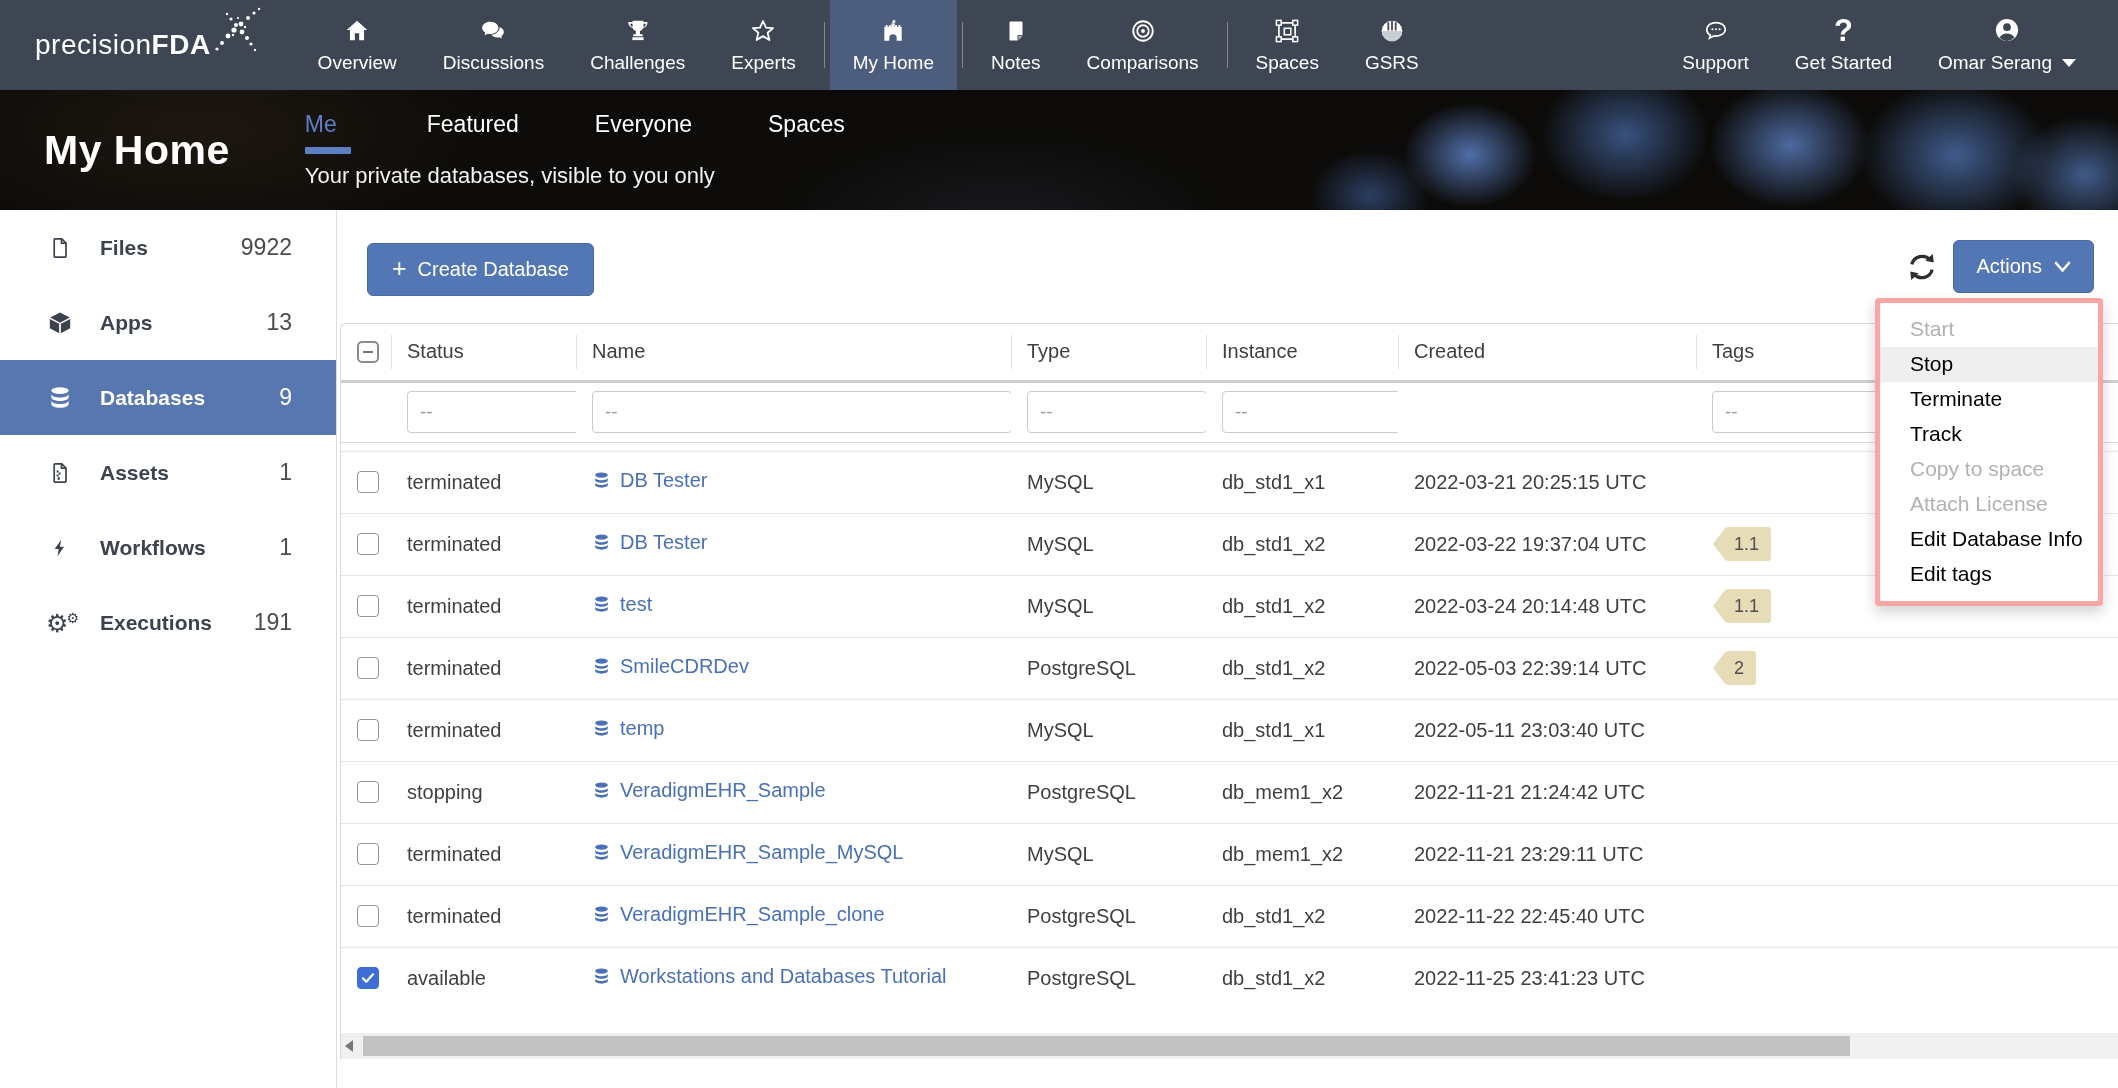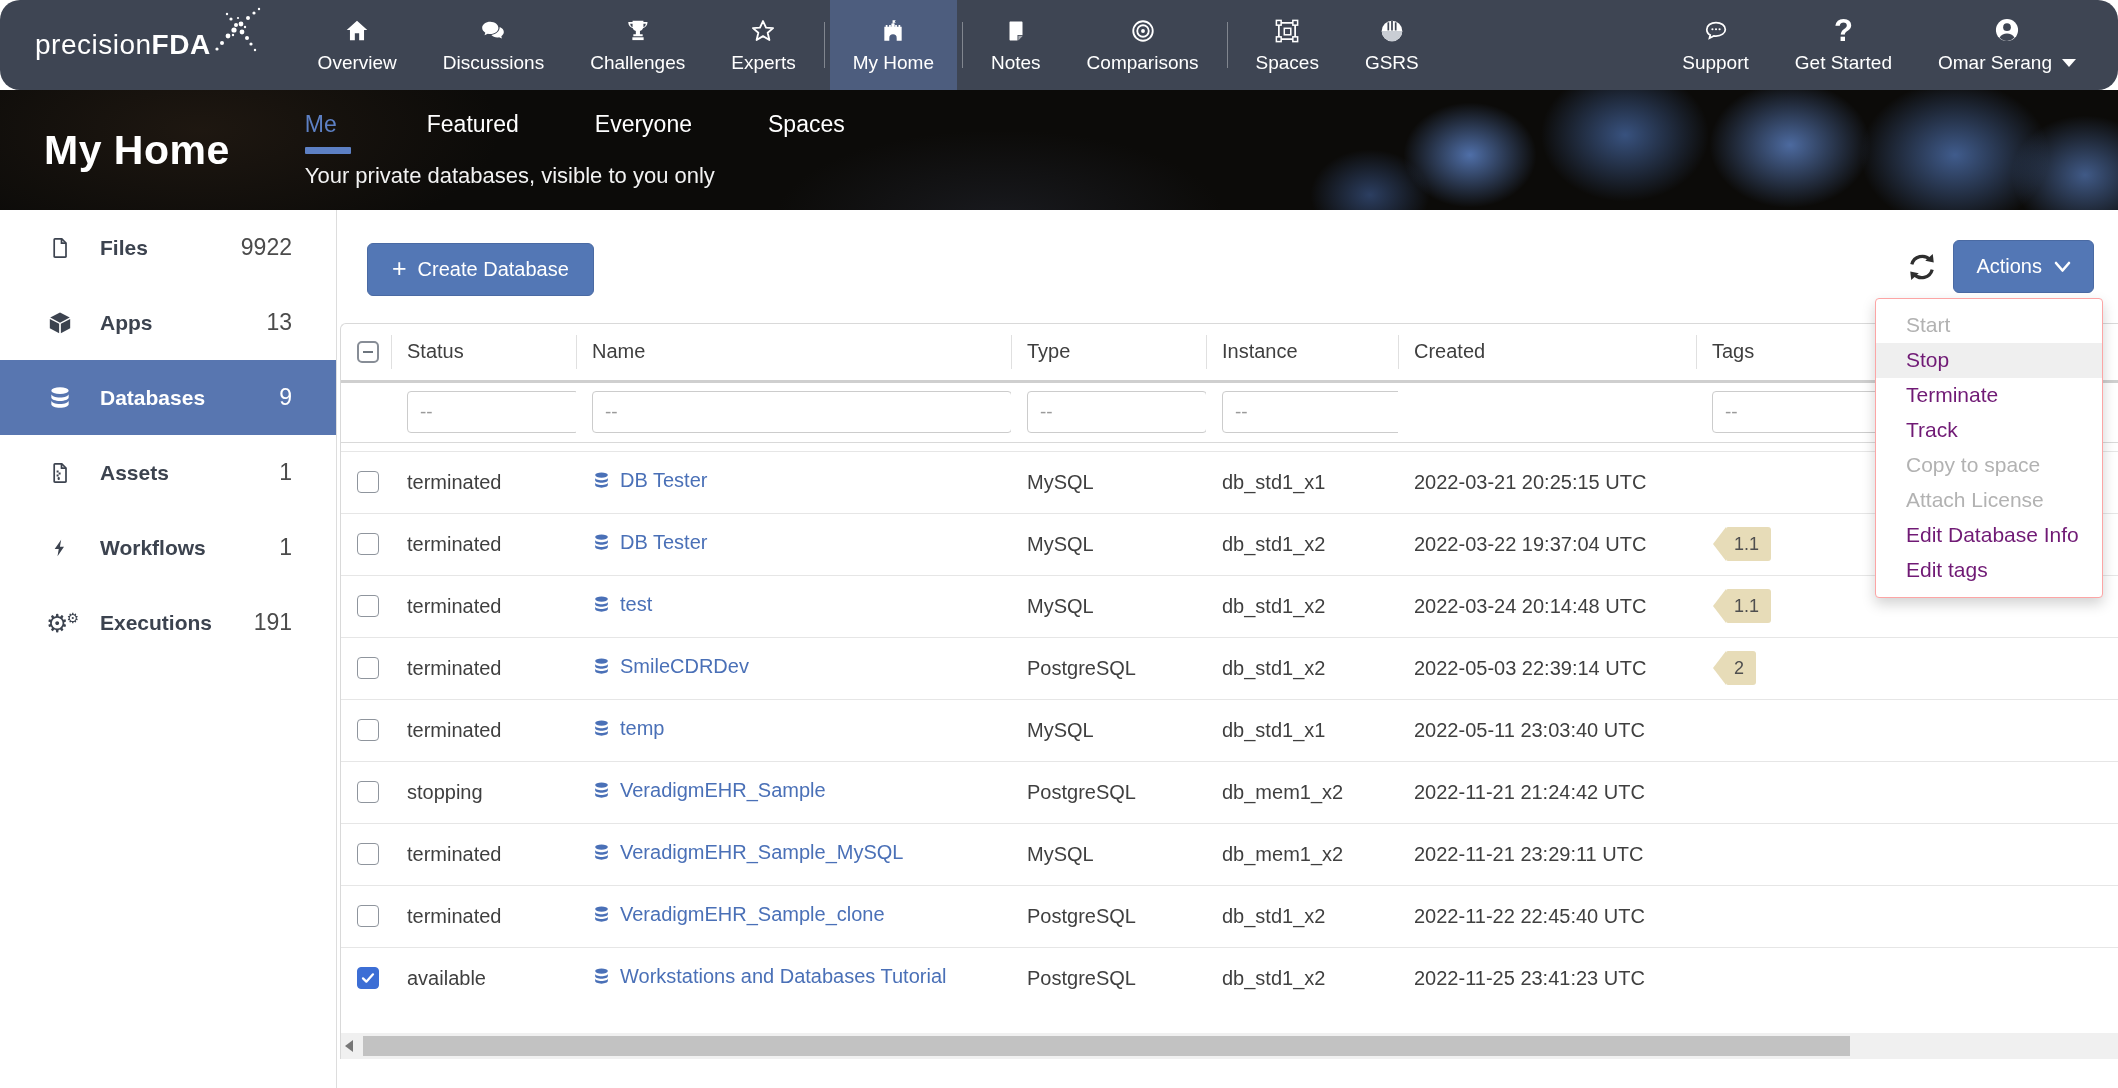--- a/index.html
+++ b/index.html
@@ -5,21 +5,21 @@
   * { margin:0; padding:0; box-sizing:border-box; }
   html,body { width:2118px; height:1088px; overflow:hidden; background:#fff;
               font-family:"Liberation Sans", sans-serif; }
   :root{
     --navbg:#3e4553; --navactive:#4d5d7e; --accent:#5377b5; --link:#4a70b7;
     --sideblue:#5876b0; --tabblue:#5d80c4; --tagbg:#e7dcb8; --chk:#3c6ed5;
   }
   svg { display:block; }
 
   
-  .nav { height:90px; background:var(--navbg); color:#fff; display:flex; align-items:stretch;border-radius:20px; }
+  .nav { height:90px; background:var(--navbg); color:#fff; display:flex; align-items:stretch; }
   .brand { display:flex; align-items:center; padding:0 30px 0 35px; cursor:pointer; position:relative; }
   .brand-text { font-size:28px; letter-spacing:.5px; }
   .brand-light { font-weight:300; }
   .brand-bold { font-weight:800; }
   .brand-dna { margin-left:2px; margin-bottom:26px; }
   .nav-item { display:flex; flex-direction:column; align-items:center; justify-content:center;
               gap:8px; padding:0 23px; font-size:19px; cursor:pointer; white-space:nowrap; }
   .nav-item.active { background:var(--navactive); }
   .nav-item .ic { height:27px; display:flex; align-items:flex-end; }
   .nav-sep { width:1px; height:46px; background:rgba(255,255,255,.35); align-self:center; margin:0 5px; }
@@ -69,23 +69,23 @@
   .toolbar { height:113px; position:relative; }
   .btn { background:var(--accent); border:1px solid #4a6aa3; color:#fff; border-radius:6px;
          height:53px; display:inline-flex; align-items:center; cursor:pointer; font-size:20px; }
   .create-btn { position:absolute; left:30px; top:33px; padding:0 24px; gap:11px; }
   .create-plus { font-size:25px; font-weight:400; margin-top:-2px; }
   .refresh { position:absolute; right:179px; top:40px; width:34px; height:34px; cursor:pointer; color:#2f2f2f; }
   .actions-btn { position:absolute; right:24px; top:30px; padding:0 22px; gap:12px; }
 
   
   .menu { position:absolute; top:88px; right:15px; width:228px; background:#fff;
-          border:1px solid #fca5a5; border-radius:4px; padding:9px 0;
+          border:5px solid #fca5a5; border-radius:4px; padding:9px 0;
           box-shadow:0 6px 14px rgba(0,0,0,.18); z-index:20; }
-  .menu-item { font-size:21px; color:#701a75; padding:5px 10px 6px 30px; cursor:pointer; white-space:nowrap; }
+  .menu-item { font-size:21px; color:#000000; padding:5px 10px 6px 30px; cursor:pointer; white-space:nowrap; }
   .menu-item.disabled { color:#b2b2b2; cursor:default; }
   .menu-item.hl { background:#efefef; }
 
   
   .grid-card { margin-left:3px; width:1778px; border-left:1px solid #d9d9d9; border-top:1px solid #d9d9d9;
                border-radius:6px 0 0 0; }
   table.dbt { width:100%; border-collapse:collapse; table-layout:fixed; }
   .dbt th { font-weight:400; font-size:20px; color:#3f3f3f; text-align:left; padding:0 0 0 16px;
             height:57px; position:relative; cursor:pointer; }
   .dbt th .colsep { position:absolute; left:0; top:11px; bottom:11px; width:1px; background:#e0e0e0; }

